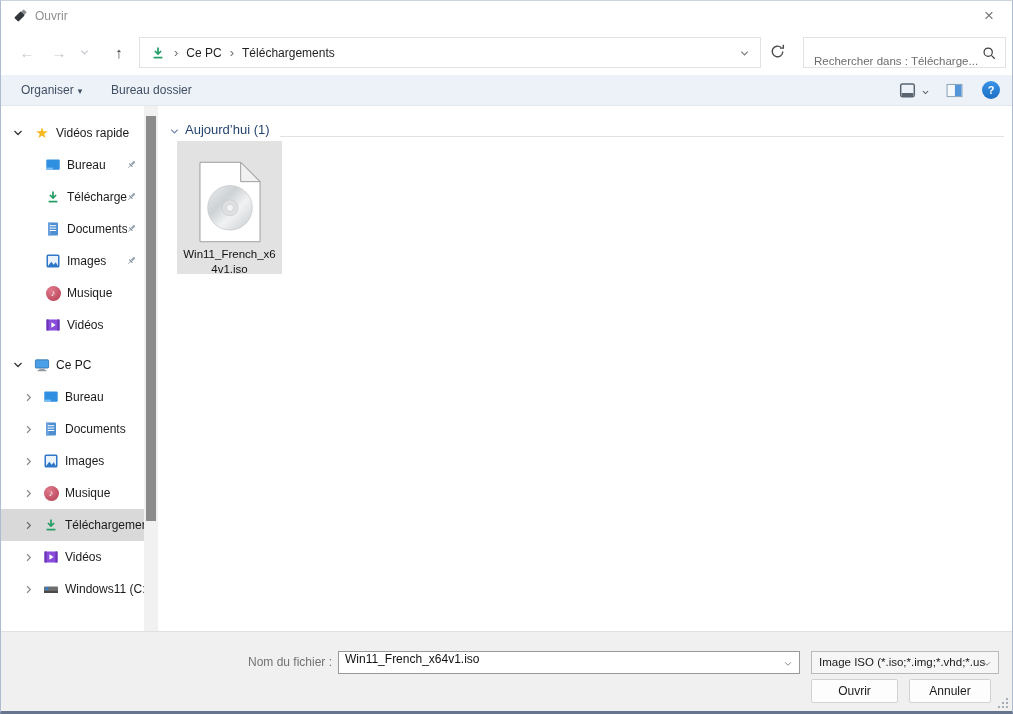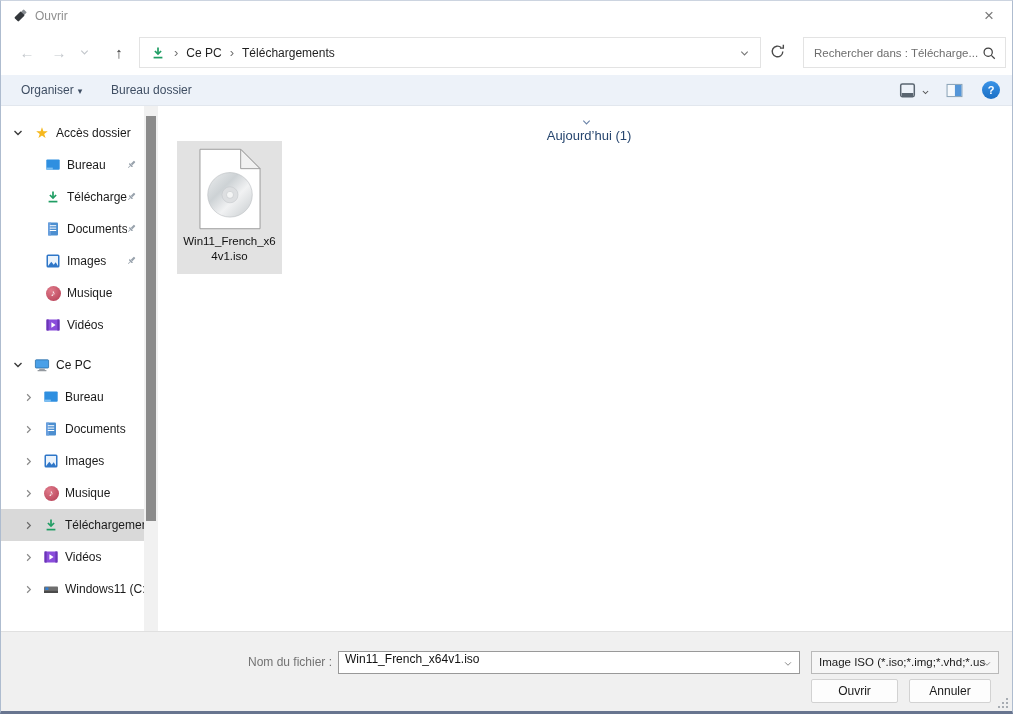--- a/index.html
+++ b/index.html
@@ -25,21 +25,21 @@
   .g-hist    { left:78px; top:16px; width:18px; height:12px; }
   .g-up      { left:106px; color:#3c3c3c; }
   .addressbar { position:absolute; left:138px; top:6px; width:622px; height:31px; background:#fff;
                 border:1px solid #e3e3e3; display:flex; align-items:center; padding-left:10px; }
   .crumb-sep { color:#6f6f6f; font-size:13px; padding:0 8px; }
   .crumb { color:#1f1f1f; font-size:12px; }
   .addr-chev { position:absolute; right:10px; top:10px; }
   .refresh-btn { position:absolute; left:768px; top:12px; width:22px; height:20px; }
   .searchbox { position:absolute; left:802px; top:6px; width:203px; height:31px; background:#fff;
                border:1px solid #e3e3e3; }
-  .search-input { position:absolute; left:0; top:0; width:176px; height:29px; border:none; outline:none;
+  .search-input { position:absolute; left:0; top:8px; width:176px; height:29px; border:none; outline:none;
                   background:transparent; padding:0 0 0 10px; font:11.5px "Liberation Sans","DejaVu Sans",sans-serif;
                   color:#555; }
   .search-input::placeholder { color:#6d6d6d; opacity:1; }
   .search-mag { position:absolute; right:8px; top:8px; width:15px; height:15px; }
   
   .cmdbar { position:absolute; left:0; top:74px; right:0; height:31px; background:#edf2f9;
             border-bottom:1px solid #e2e7ee; }
   .cmd { position:absolute; top:0; height:36px; line-height:30px; color:#3f4e63; font-size:12px; }
   .cmd-organize { left:20px; }
   .cmd-caret { font-size:9px; margin-left:4px; color:#3f4e63; }
@@ -67,25 +67,25 @@
   .qa-item .lbl { max-width:60px; }
   .star-glyph { color:#f6b81e; font-size:15px; line-height:16px; }
   .music-circle { width:15px; height:15px; border-radius:50%;
                   background:radial-gradient(circle at 35% 30%, #e07a8a, #b23b52);
                   color:#fff; font-size:9px; text-align:center; line-height:15px; }
   .pin { position:absolute; left:124px; top:9px; width:13px; height:13px; }
   .sb-scroll { position:absolute; right:0; top:0; width:14px; height:100%; background:#f1f1f1; }
   .sb-thumb { position:absolute; left:2px; top:10px; width:10px; height:405px; background:#8b8b8b; }
   
   .main { position:absolute; left:165px; top:0; right:0; height:100%; background:#fff; }
-  .group-header { position:absolute; left:3px; top:11px; right:8px; height:20px; display:flex; align-items:center;flex-direction:column; }
+  .group-header { position:absolute; left:3px; top:11px; right:8px; height:20px; display:flex; align-items:flex-end; }
   .group-label { color:#26456e; font-size:13px; margin-left:5px; white-space:nowrap; }
   .group-rule { flex:1; height:1px; background:#e2e2e2; margin-left:10px; }
   .file-tile { position:absolute; left:11px; top:35px; width:105px; height:133px; background:#e2e2e2;
-               display:flex; flex-direction:column; align-items:center; padding-top:7px; }
+               display:flex; flex-direction:column; align-items:center; padding-top:20px; }
   .file-label { font-size:11.5px; line-height:15px; text-align:center; color:#111; margin-top:4px; }
   
   .footer { position:absolute; left:0; top:630px; right:0; bottom:0; background:#f0f0f0; border-top:1px solid #e0e0e0; }
   .fname-label { position:absolute; left:0; top:23px; width:331px; text-align:right; color:#737373; font-size:12px; }
   .fname-combo { position:absolute; left:337px; top:19px; width:462px; height:23px; background:#fff;
                  border:1px solid #999; }
   .fname-input { position:absolute; left:0; top:0; width:438px; height:14px; border:none; outline:none;
                  padding:0 0 0 6px; font:12px "Liberation Sans","DejaVu Sans",sans-serif; color:#111;
                  background:transparent; }
   .combo-chev { position:absolute; right:6px; top:7px; }
@@ -192,21 +192,21 @@
 
     <div class="sidebar">
 
       <div class="srow hdr">
         <span class="tree-chev">
           <svg viewBox="0 0 12 12" width="12" height="12">
               <path d="M2.5 4 L6 7.5 L9.5 4" stroke="#3a3a3a" stroke-width="1.4" fill="none"></path>
             </svg>
         </span>
         <span class="ic star-glyph">★</span>
-        <span class="lbl">Accès dossier</span>
+        <span class="lbl">Vidéos rapide</span>
       </div>
 
       <div class="srow qa-item">
         <span class="ic">
           <svg viewBox="0 0 16 16" width="16" height="16">
             <rect x="1.3" y="2.6" width="13.4" height="10.2" rx="1" fill="#2f8fe0"></rect>
             <rect x="1.3" y="10.6" width="6.5" height="2.2" fill="#7fc0f2"></rect>
           </svg>
         </span>
         <span class="lbl">Bureau</span>

